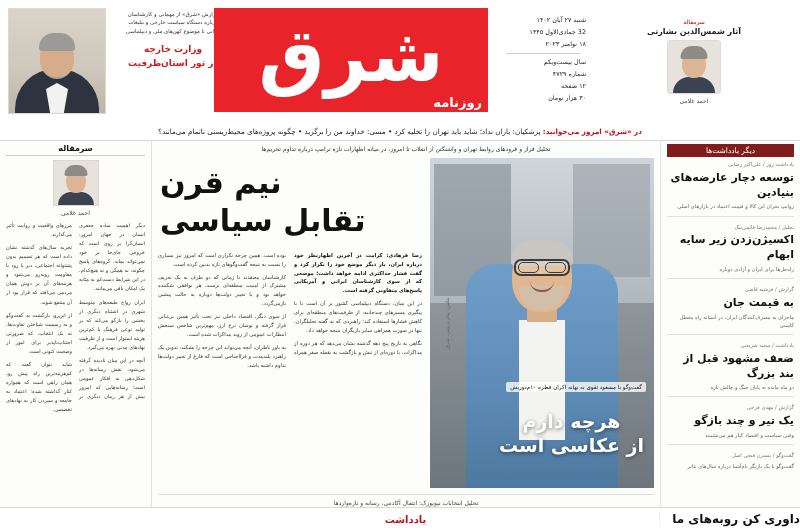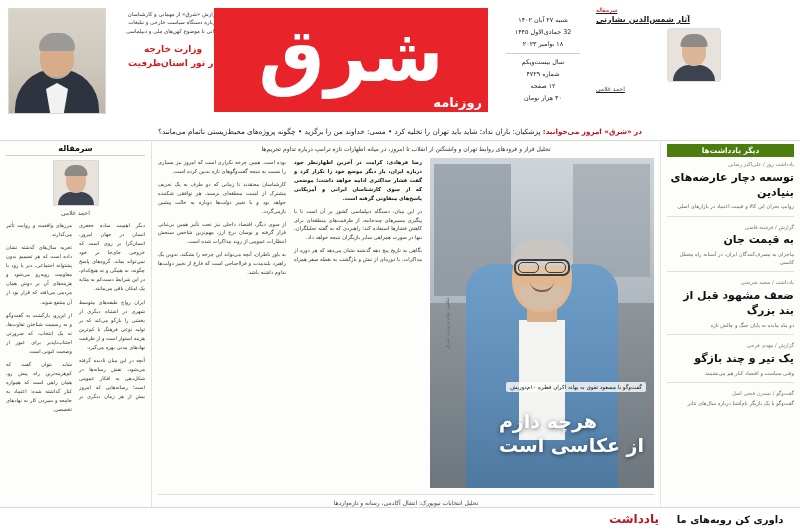--- a/index.html
+++ b/index.html
@@ -135,38 +135,37 @@
     right: 14px; bottom: 6px;
     color: #ffffff;
     font-size: 13px;
     font-weight: bold;
   }
 
   .mast-date {
     position: absolute;
     left: 500px; top: 14px;
     width: 86px;
-    text-align: center;
+    text-align: right;
     direction: rtl;
     font-size: 6.4px;
     line-height: 1.9;
     color: #222;
   }
   .mast-date div { white-space: nowrap; }
   .mast-date .sep {
     height: 1px; background: #ccc; margin: 2px 6px;
   }
 
   .mast-col {
     position: absolute;
-    left: 596px; top: 6px;
+    left: 596px; top: 18px;
     width: 196px;
-    text-align: left;
-    direction: rtl;
-    text-decoration: underline;
+    text-align: center;
+    direction: rtl;
   }
   .mast-col .kicker {
     font-size: 6px;
     color: #b00;
     margin-bottom: 2px;
   }
   .mast-col .name {
     font-size: 8px;
     font-weight: bold;
     color: #222;
@@ -223,24 +222,24 @@
 
   
   .sidebar-right {
     width: 140px;
     border-left: 1px solid #e2e2e2;
     padding: 4px 6px 0 6px;
     box-sizing: border-box;
     direction: rtl;
   }
   .sb-title {
-    background: #4d7c0f;
+    background: #7f1d1d;
     color: #fff;
     font-size: 7.5px;
-    font-weight: bold;
+    font-weight: normal;
     text-align: center;
     padding: 2px 0;
     margin-bottom: 4px;
   }
   .sb-item { margin-bottom: 7px; }
   .sb-item .meta {
     font-size: 5.2px;
     color: #777;
     line-height: 1.5;
     margin-bottom: 2px;
@@ -370,21 +369,21 @@
     background: rgba(255,255,255,.78);
     color: #111;
     font-size: 5.6px;
     padding: 2px 4px;
     border-radius: 2px;
     direction: rtl;
   }
   .photo-title {
     position: absolute;
     right: 10px; bottom: 30px;
-    text-align: left;
+    text-align: center;
     color: #ffffff;
     font-size: 19px;
     font-weight: bold;
     line-height: 1.3;
     text-shadow: 0 1px 4px rgba(0,0,0,.55);
     direction: rtl;
   }
   .photo-credit {
     position: absolute;
     left: -9px; top: 50%;
@@ -489,30 +488,30 @@
     left: 0; right: 0; bottom: 0;
     height: 22px;
     border-top: 1px solid #d8d8d8;
     background: #fff;
     direction: rtl;
     display: flex;
     align-items: center;
   }
   .footer .f-right {
     width: 140px;
-    text-align: center;
-    font-size: 10px;
+    text-align: right;
+    font-size: 12px;
     font-weight: bold;
     color: #111;
     border-left: 1px solid #eee;
   }
   .footer .f-center {
     flex: 1;
-    text-align: right;
-    font-size: 12px;
+    text-align: center;
+    font-size: 10px;
     color: #c1121f;
     font-weight: bold;
   }
   .footer .f-left {
     width: 152px;
   }
 </style>
 </head>
 <body>
 
@@ -577,20 +576,26 @@
     <div class="sidebar-right">
       <div class="sb-title">دیگر یادداشت‌ها</div>
 
       <div class="sb-item">
         <div class="meta">یادداشت روز / علی‌اکبر رضایی</div>
         <div class="head">توسعه دچار عارضه‌های بنیادین</div>
         <div class="sub">روایتِ بحران این کالا و قیمت اعتماد در بازارهای اصلی</div>
         <div class="rule"></div>
       </div>
 
+      <div class="sb-item">
+        <div class="meta">تحلیل / محمدرضا قائمی‌نیک</div>
+        <div class="head">اکسیژن‌زدن زیر سایه ابهام</div>
+        <div class="sub">راه‌حل‌ها برای ایران و آزادی دوباره</div>
+        <div class="rule"></div>
+      </div>
 
       <div class="sb-item">
         <div class="meta">گزارش / فرشته قاضی</div>
         <div class="head">به قیمت جان</div>
         <div class="sub">ماجرای به مصرف‌کنندگان ایران، در آستانه راه معطل کاستی</div>
         <div class="rule"></div>
       </div>
 
       <div class="sb-item">
         <div class="meta">یادداشت / سعید شریعتی</div>
@@ -635,20 +640,24 @@
             <div class="photo-quote">گفت‌وگو با مسعود تقوی به بهانه اکران قطره ۱۰م‌دوریش</div>
             <div class="photo-title">
               <span>هرچه دارم</span><br>
               <span>از عکاسی است</span>
             </div>
           </div>
           <div class="photo-credit">عکس: پیام پروینی، شرق</div>
         </div>
 
         <div class="lead-text">
+          <div class="lead-headline">
+            <span>نیم قرن</span>
+            <span class="l2">تقابل سیاسی</span>
+          </div>
           <div class="lead-cols">
             <p class="bold-lead">رضا فرهادی: کرامت در آخرین اظهارنظر خود درباره ایران، بار دیگر موضع خود را تکرار کرد و گفت فشار حداکثری ادامه خواهد داشت؛ موضعی که از سوی کارشناسان ایرانی و آمریکایی پاسخ‌های متفاوتی گرفته است.</p>
             <p>در این میان، دستگاه دیپلماسی کشور بر آن است تا با پیگیری مسیرهای چندجانبه، از ظرفیت‌های منطقه‌ای برای کاهش فشارها استفاده کند؛ راهبردی که به گفته تحلیلگران، تنها در صورت همراهی سایر بازیگران نتیجه خواهد داد.</p>
             <p>نگاهی به تاریخ پنج دهه گذشته نشان می‌دهد که هر دوره از مذاکرات، با دوره‌ای از تنش و بازگشت به نقطه صفر همراه بوده است. همین چرخه تکراری است که امروز نیز بسیاری را نسبت به نتیجه گفت‌وگوهای تازه بدبین کرده است.</p>
             <p>کارشناسان معتقدند تا زمانی که دو طرف به یک تعریف مشترک از امنیت منطقه‌ای نرسند، هر توافقی شکننده خواهد بود و با تغییر دولت‌ها دوباره به حالت پیشین بازمی‌گردد.</p>
             <p>از سوی دیگر، اقتصاد داخلی نیز تحت تأثیر همین بی‌ثباتی قرار گرفته و نوسان نرخ ارز، مهم‌ترین شاخص سنجش انتظارات عمومی از روند مذاکرات شده است.</p>
             <p>به باور ناظران، آنچه می‌تواند این چرخه را بشکند، تدوین یک راهبرد بلندمدت و فرااجناحی است که فارغ از تغییر دولت‌ها تداوم داشته باشد.</p>
           </div>
         </div>
       </div>

